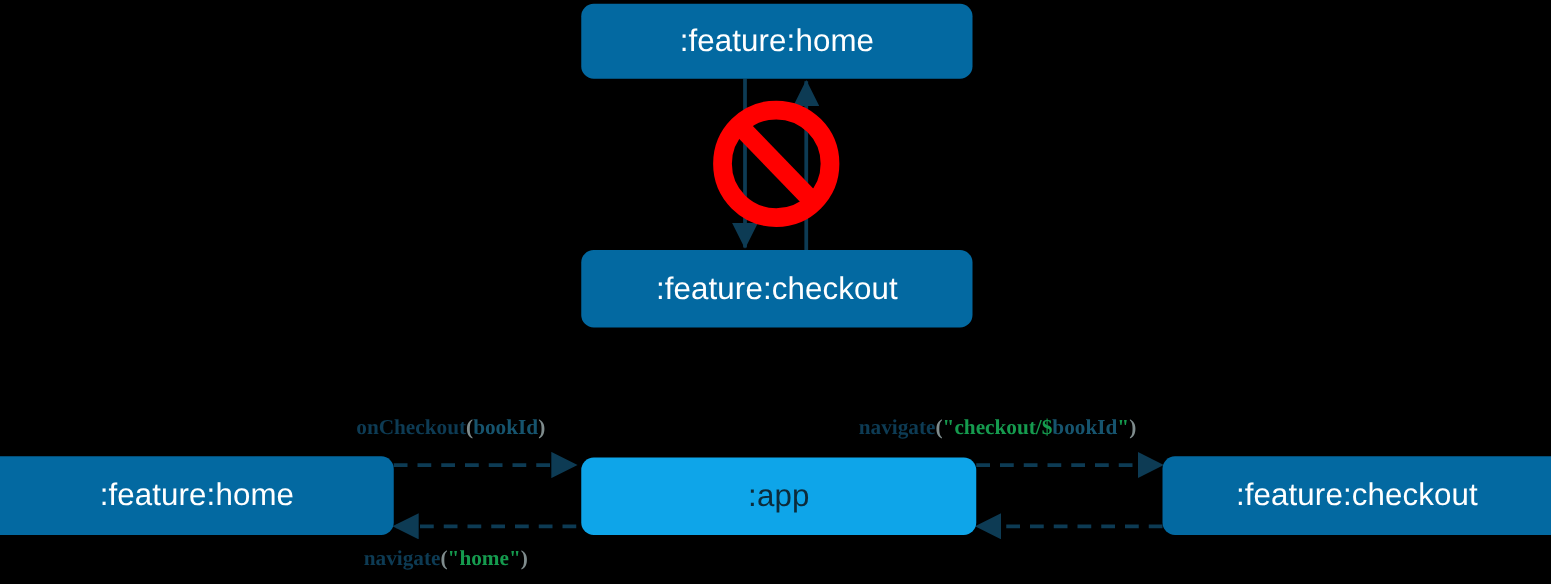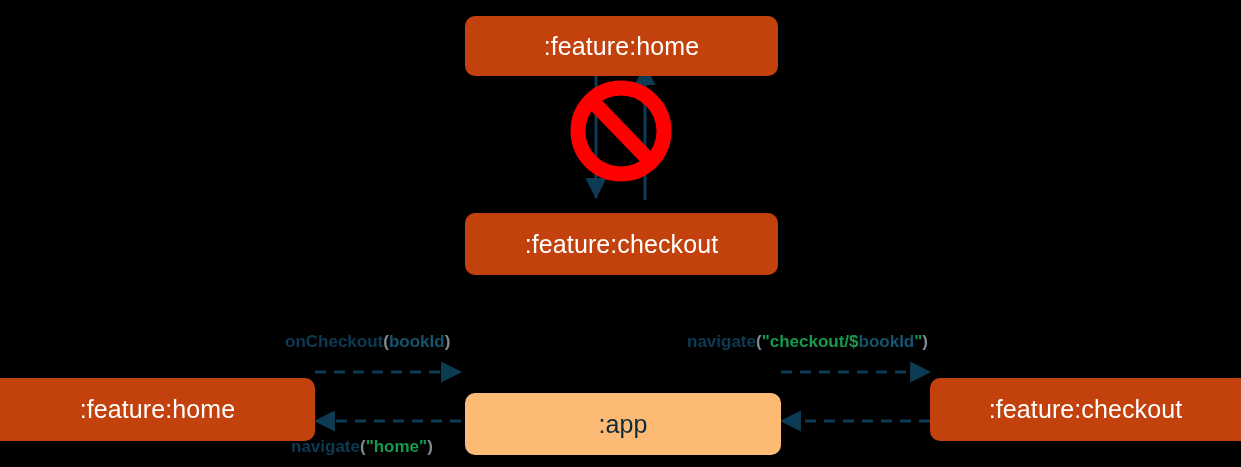--- a/index.html
+++ b/index.html
@@ -21,31 +21,31 @@
     position: absolute;
     box-sizing: border-box;
     border-radius: 10px;
     display: flex;
     align-items: center;
     justify-content: center;
     font-size: 25px;
     letter-spacing: 0.1px;
     white-space: nowrap;
   }
-  .node.module { background: #c2410c; color: #FFFFFF; margin-top: 13px; }
-  .node.app    { background: #fdba74; color: #0C2B3A; margin-top: 27px; }
+  .node.module { background: #0369a1; color: #FFFFFF; }
+  .node.app    { background: #0ea5e9; color: #0C2B3A; }
 
   
   .clip-left  { border-top-left-radius: 0; border-bottom-left-radius: 0; }
   .clip-right { border-top-right-radius: 0; border-bottom-right-radius: 0; }
 
   
   .edge-label {
     position: absolute;
-    font-family: Liberation Sans, sans-serif;
+    font-family: Liberation Serif, serif;
     font-size: 17px;
     font-weight: bold;
     white-space: nowrap;
     letter-spacing: 0px;
   }
   .tok-fn    { color: #0D3B54; }
   .tok-ident { color: #16546E; }
   .tok-punct { color: #7F8C8D; }
   .tok-str   { color: #159A4E; }
 

